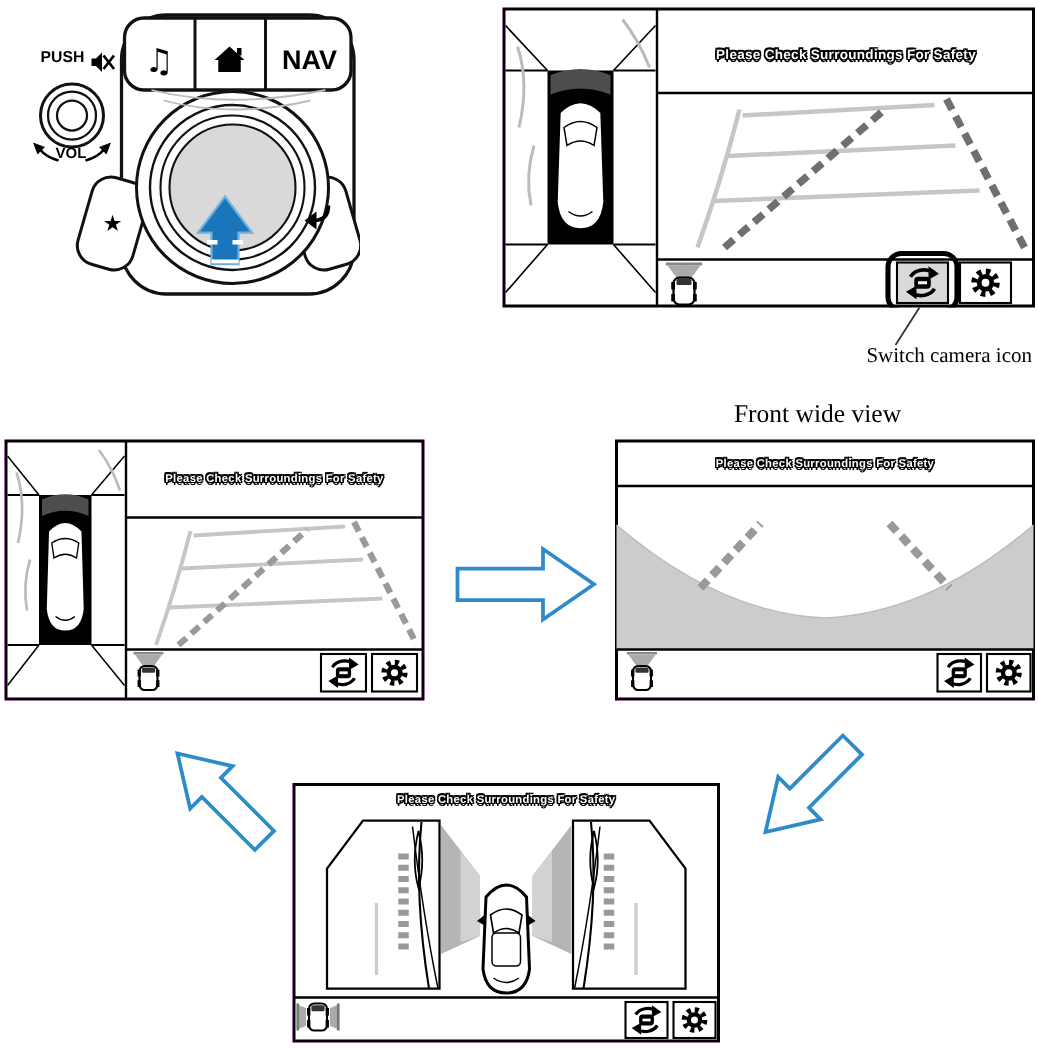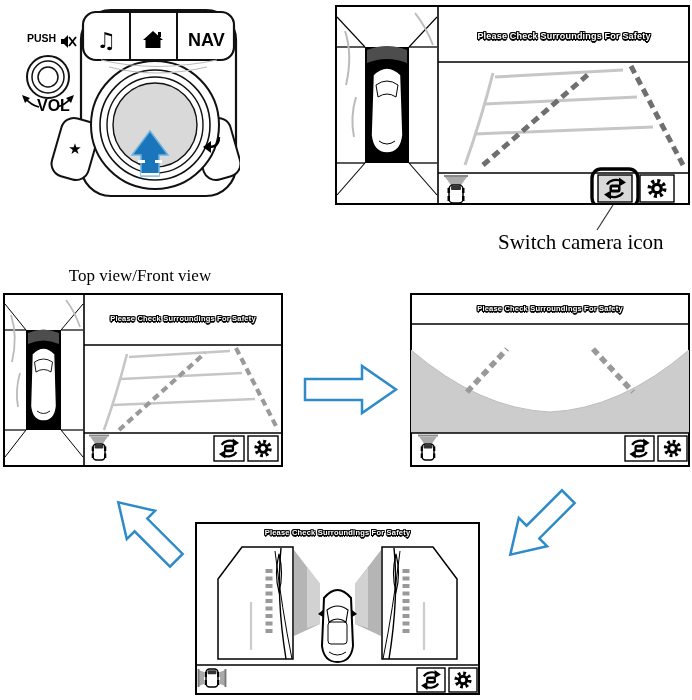--- a/index.html
+++ b/index.html
@@ -7,22 +7,22 @@
           font-family:"Liberation Sans",sans-serif;}
   .abs{position:absolute;}
   .screen{position:absolute;background:#a21caf;}
   .screen svg{display:block;}
   .view-label{position:absolute;font-family:"Liberation Serif",serif;font-size:17px;color:#000;
               text-align:center;white-space:nowrap;}
   .banner{position:absolute;text-align:center;font-weight:bold;color:#fff;letter-spacing:.2px;
           text-shadow:-1px -1px 0 #000,1px -1px 0 #000,-1px 1px 0 #000,1px 1px 0 #000,
                       0 -1px 0 #000,0 1px 0 #000,-1px 0 0 #000,1px 0 0 #000,0 2px 0 #000;
           white-space:nowrap;}
-  .callout-label{position:absolute;font-family:"Liberation Serif",serif;font-size:21px;color:#000;
-                 text-align:left;white-space:nowrap;}
+  .callout-label{position:absolute;font-family:"Liberation Serif",serif;font-size:14px;color:#000;
+                 text-align:right;white-space:nowrap;}
   .ctrl-txt{position:absolute;font-weight:bold;color:#000;}
   svg text{font-family:"DejaVu Sans",sans-serif;}
   .scr-line{stroke:#000;stroke-width:1.6;}
   .scr-border{fill:#fff;stroke:#000;stroke-width:2;}
 </style>
 </head>
 <body>
 
 <div class="canvas">
 
@@ -87,21 +87,21 @@
       </g>
 
       <g>
         <polygon points="145,128 163,152 154,152 154,173 136,173 136,152 127,152" fill="#1b75bb" stroke="#6fb1dd" stroke-width="1.5"></polygon>
         <rect x="133" y="157" width="7" height="3" fill="#fff"></rect>
         <rect x="150" y="157" width="7" height="3" fill="#fff"></rect>
         <rect x="136" y="170" width="18" height="2.5" fill="#fff"></rect>
       </g>
     </svg>
     <div class="ctrl-txt" style="left:22px;top:29px;font-size:10.5px;text-align:center;">PUSH</div>
-    <div class="ctrl-txt" style="left:32px;top:94px;font-size:16px;">VOL</div>
+    <div class="ctrl-txt" style="left:32px;top:94px;font-size:10px;">VOL</div>
     <div class="ctrl-txt" style="left:183px;top:27px;font-size:18px;">NAV</div>
   </div>
 
   <div class="screen" style="left:335px;top:5px;width:355px;height:200px;">
     <svg width="355" height="200" viewBox="0 0 355 200">
       <rect class="scr-border" x="1" y="1" width="353" height="198"></rect>
       <line class="scr-line" x1="103" y1="1" x2="103" y2="199"></line>
 
       <g>
         <line x1="2" y1="42" x2="30" y2="42" stroke="#000" stroke-width="1.3"></line>
@@ -173,21 +173,21 @@
       </g>
     </svg>
     <div class="banner" style="left:103px;top:26px;width:252px;font-size:9px;">Please Check Surroundings For Safety</div>
   </div>
 
   <svg class="abs" style="left:592px;top:204px;" width="30" height="28">
     <line x1="21" y1="1" x2="5" y2="26" stroke="#333" stroke-width="1.2"></line>
   </svg>
   <div class="callout-label" style="left:498px;top:230px;width:190px;">Switch camera icon</div>
 
-  <div class="view-label" style="left:15px;top:266px;width:250px;">Top view/Front view</div>
+  <div class="view-label" style="left:425px;top:266px;width:240px;">Front wide view</div>
 
   <div class="screen" style="left:3px;top:293px;width:280px;height:174px;">
     <svg width="280" height="174" viewBox="0 0 280 174">
       <rect class="scr-border" x="1" y="1" width="278" height="172"></rect>
       <line class="scr-line" x1="81" y1="1" x2="81" y2="173"></line>
       <g>
         <line x1="2" y1="37" x2="23" y2="37" stroke="#000" stroke-width="1.2"></line>
         <line x1="58" y1="37" x2="80" y2="37" stroke="#000" stroke-width="1.2"></line>
         <line x1="2" y1="137" x2="23" y2="137" stroke="#000" stroke-width="1.2"></line>
         <line x1="58" y1="137" x2="80" y2="137" stroke="#000" stroke-width="1.2"></line>

